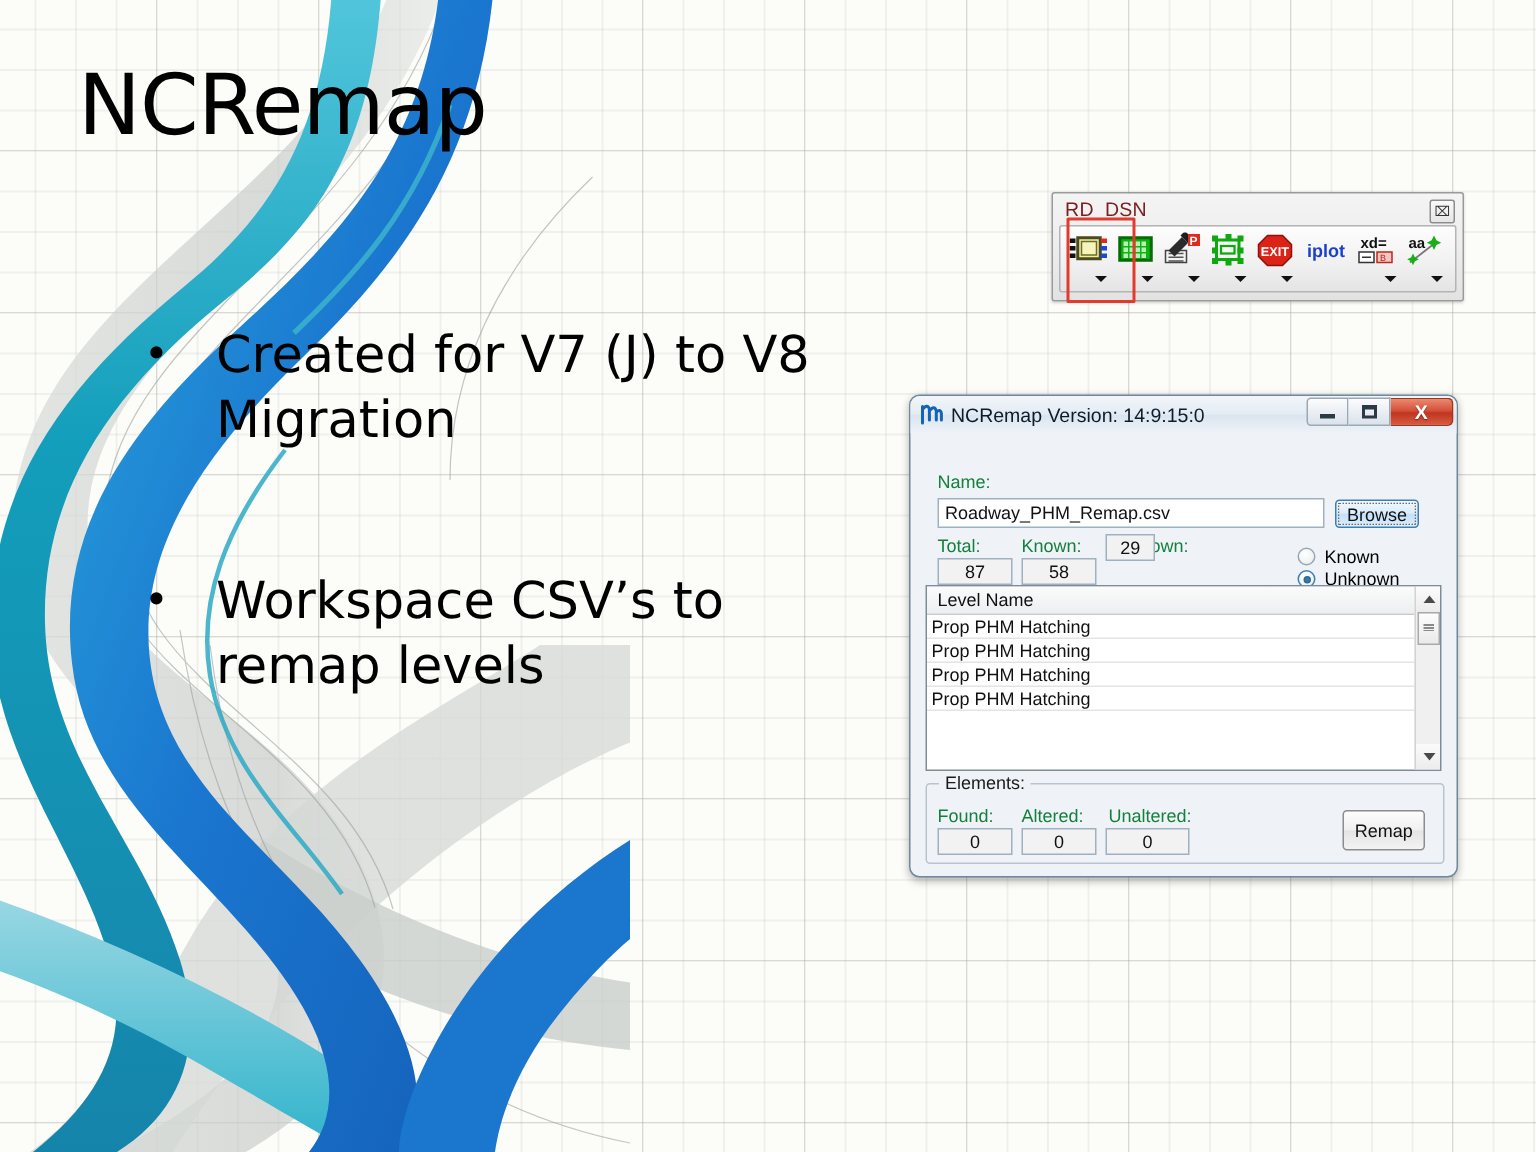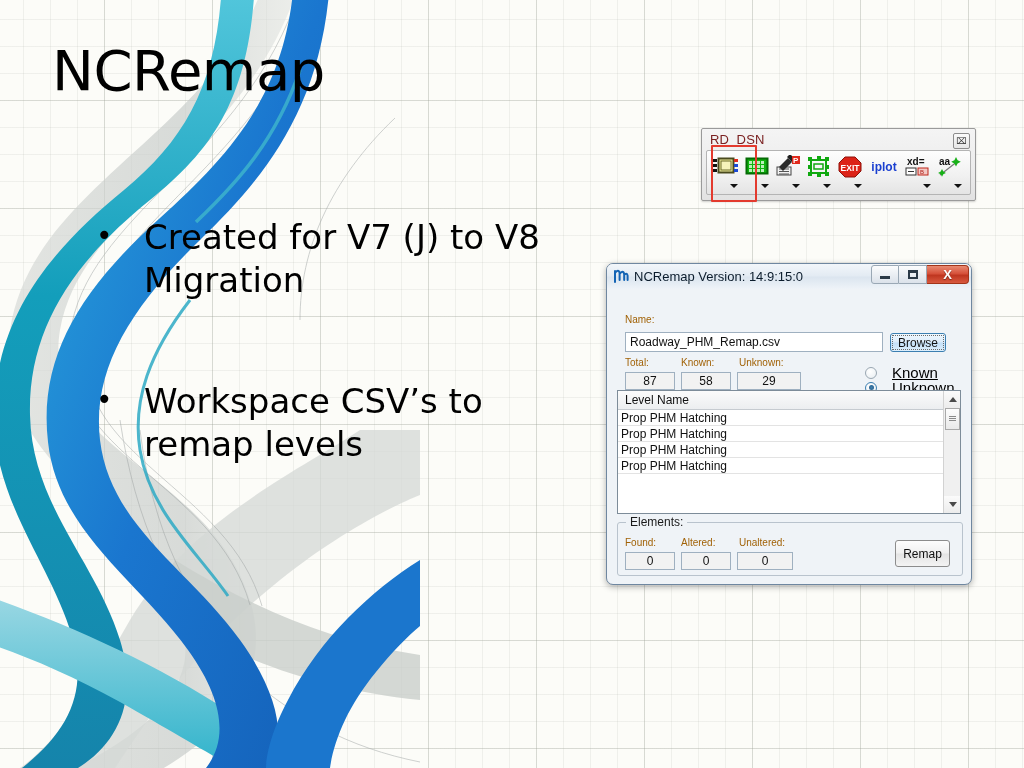--- a/index.html
+++ b/index.html
@@ -140,21 +140,21 @@
   .group{
     position:absolute;border:1px solid #b9c3cd;border-radius:3px;background:transparent;
   }
   .group > .legend{
     position:absolute;top:-8px;left:8px;padding:0 4px;background:#eff3f7;
     font-size:12px;color:#1a1a1a;
   }
   #grp-file{left:10px;top:30px;width:344px;height:90px;}
   #grp-elems{left:10px;top:258px;width:344px;height:52px;}
 
-  .lbl{position:absolute;font-size:10px;color:#a16207;white-space:nowrap;}
+  .lbl{position:absolute;font-size:12px;color:#15803d;white-space:nowrap;}
 
   .tbox{
     position:absolute;background:#fff;border:1px solid #9fb0c0;
     box-sizing:border-box;font-size:12px;color:#111;
     display:flex;align-items:center;padding-left:4px;
   }
   .tbox.num{justify-content:center;padding-left:0;background:#f2f2f2;}
 
   .btn{
     position:absolute;box-sizing:border-box;
@@ -177,21 +177,21 @@
     width:12px;height:12px;border-radius:50%;
     border:1px solid #9aa7b2;flex:none;
     background:radial-gradient(circle at 40% 35%,#ffffff 0%,#eef2f5 70%,#dfe6ec 100%);
     display:flex;align-items:center;justify-content:center;box-sizing:border-box;
   }
   .radio.on .ring{border-color:#3c7fb1;}
   .radio.on .ring::after{
     content:"";width:5px;height:5px;border-radius:50%;
     background:radial-gradient(circle,#3f7fae 0%,#235a86 100%);
   }
-  .radio .rlbl{margin-left:15px;font-size:15px;text-decoration:underline;}
+  .radio .rlbl{margin-left:6px;font-size:12px;}
 
   
   #listwrap{
     position:absolute;left:10px;top:126px;width:344px;height:124px;
     border:1px solid #7d8c99;background:#fff;box-sizing:border-box;overflow:hidden;
   }
   #list-header{
     height:19px;background:linear-gradient(to bottom,#fbfbfb,#eceef0);
     border-bottom:1px solid #c6cbd0;display:flex;align-items:center;
     padding-left:7px;font-size:12px;color:#111;box-sizing:border-box;
@@ -453,21 +453,21 @@
     <span class="lbl" style="left:18px;top:93px;">Total:</span>
     <span class="lbl" style="left:74px;top:93px;">Known:</span>
     <span class="lbl" style="left:132px;top:93px;">Unknown:</span>
 
     <div class="tbox num" style="left:18px;top:108px;width:50px;height:18px;">
       <span>87</span>
     </div>
     <div class="tbox num" style="left:74px;top:108px;width:50px;height:18px;">
       <span>58</span>
     </div>
-    <div class="tbox num" style="left:130px;top:108px;width:64px;height:18px;">
+    <div class="tbox num" style="left:130px;top:92px;width:33px;height:18px;">
       <span>29</span>
     </div>
 
     <div class="radio" style="left:258px;top:100px;">
       <span class="ring"></span>
       <span class="rlbl">Known</span>
     </div>
     <div class="radio on" style="left:258px;top:115px;">
       <span class="ring"></span>
       <span class="rlbl">Unknown</span>

